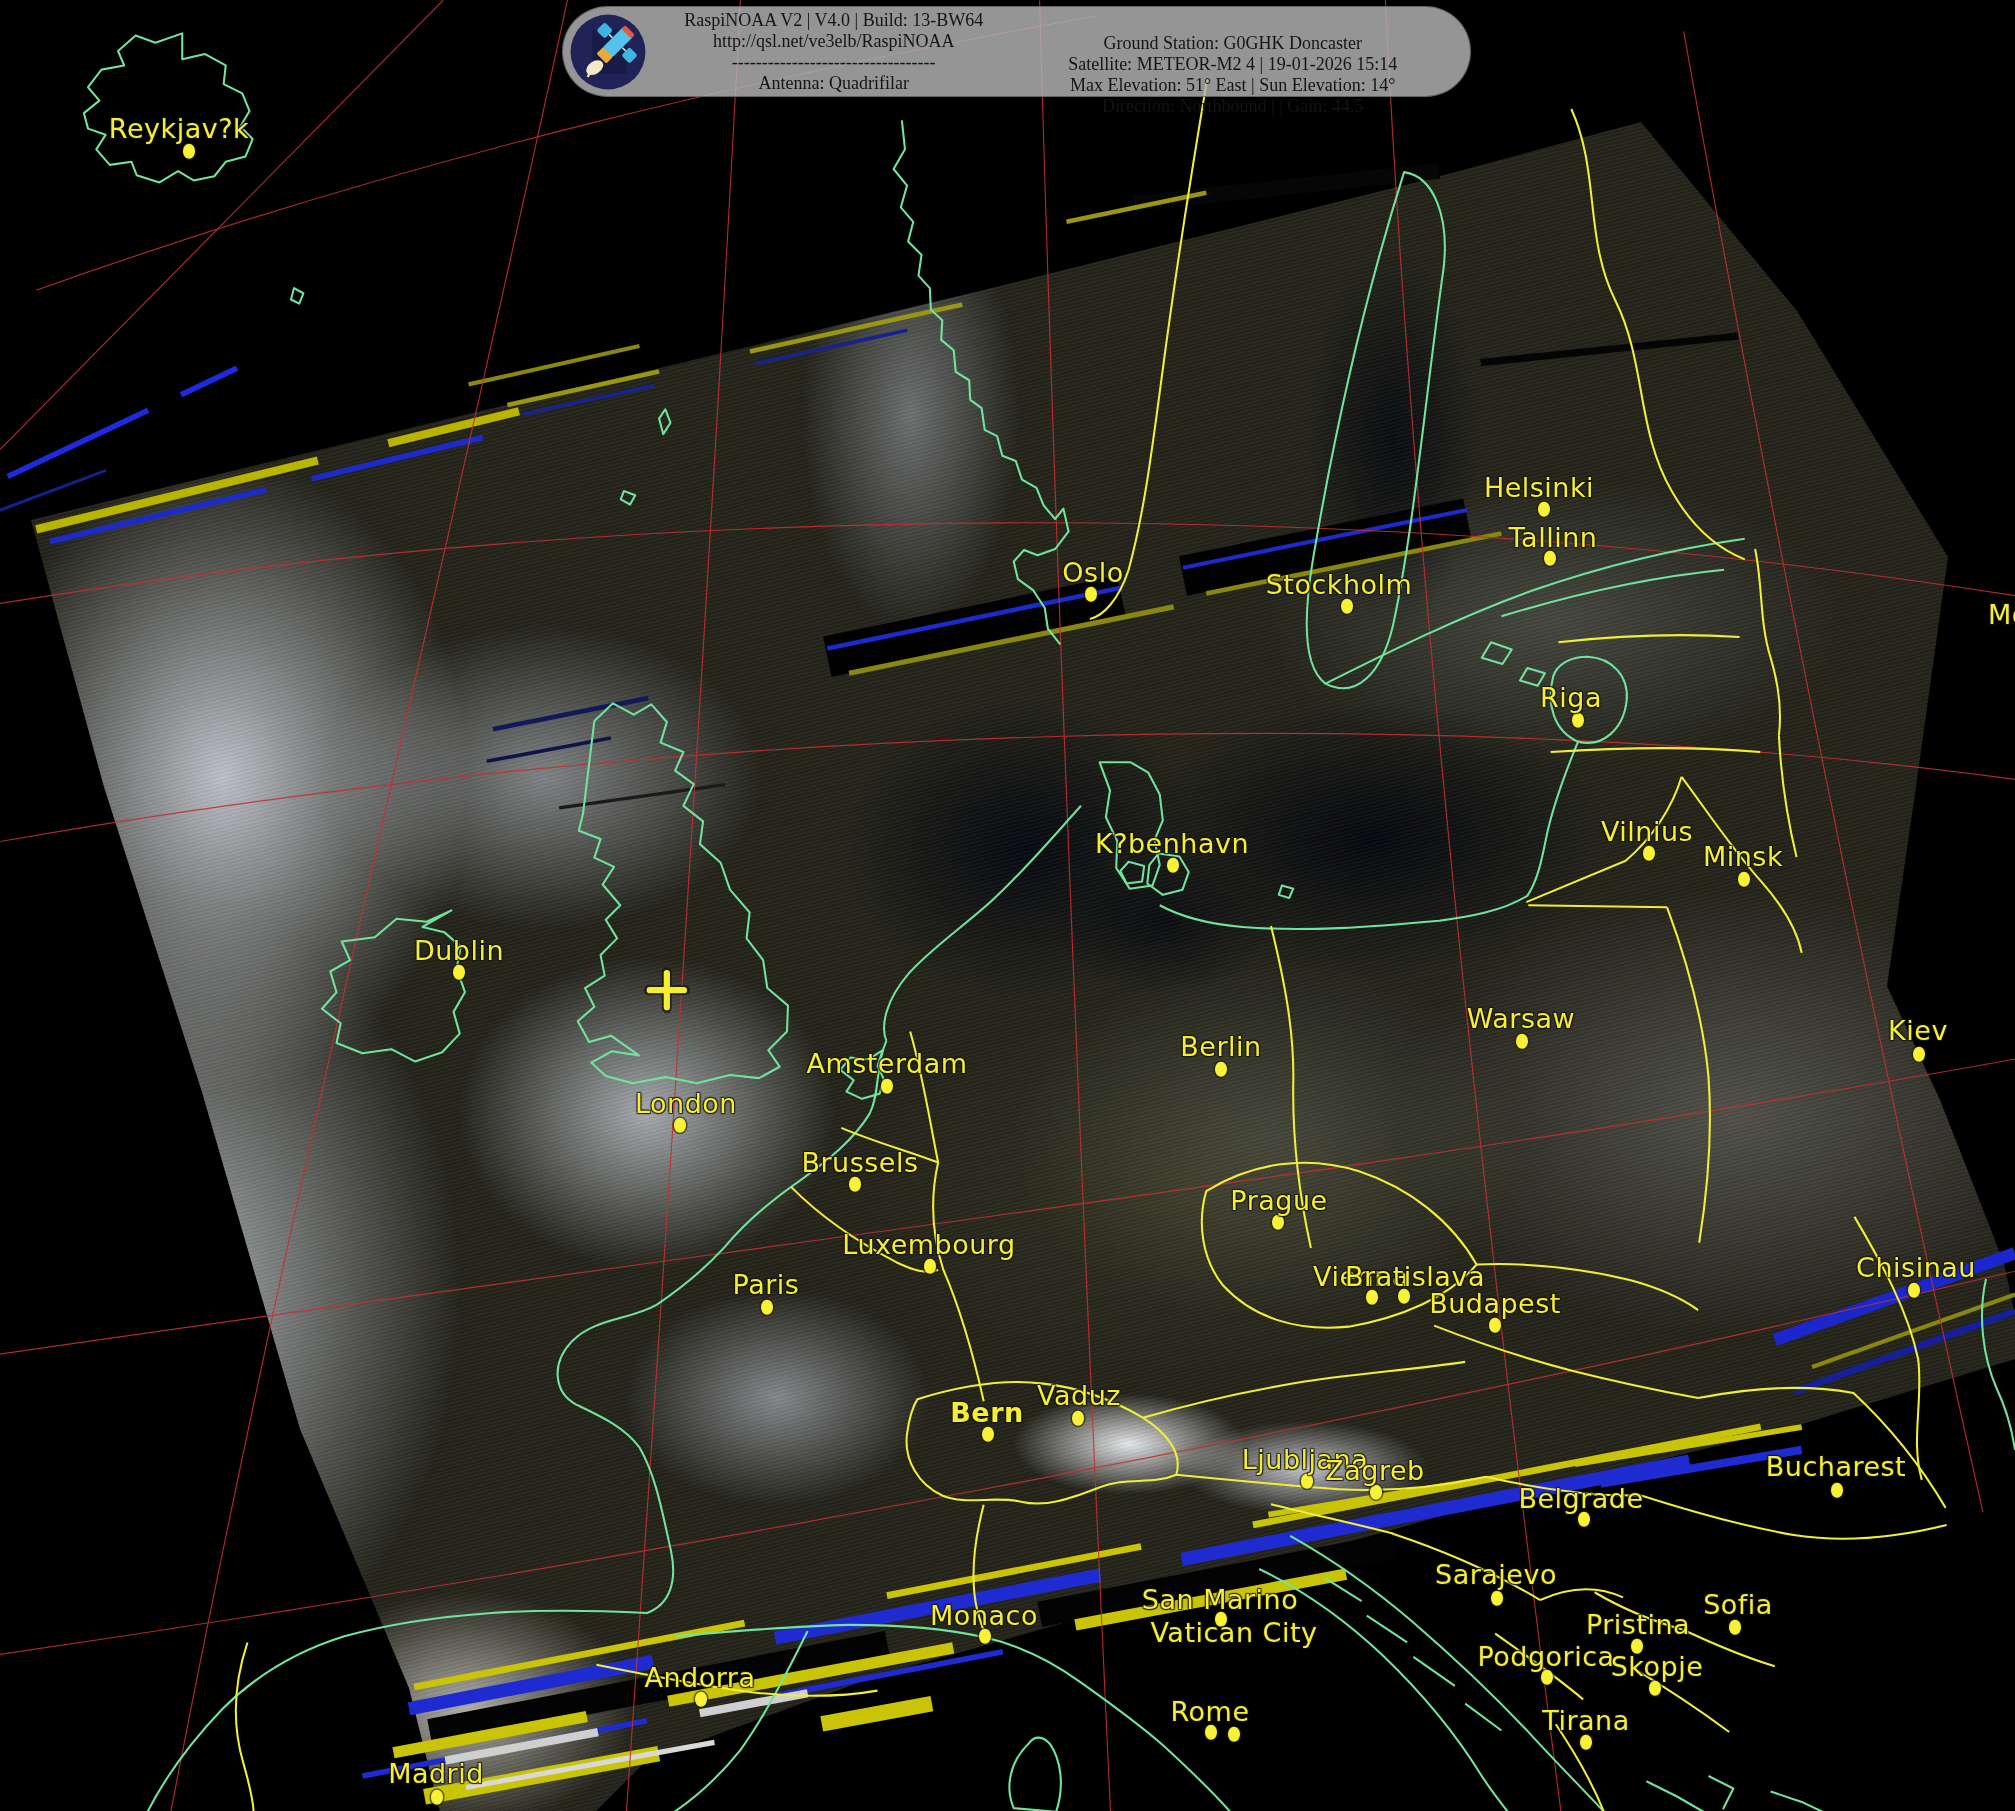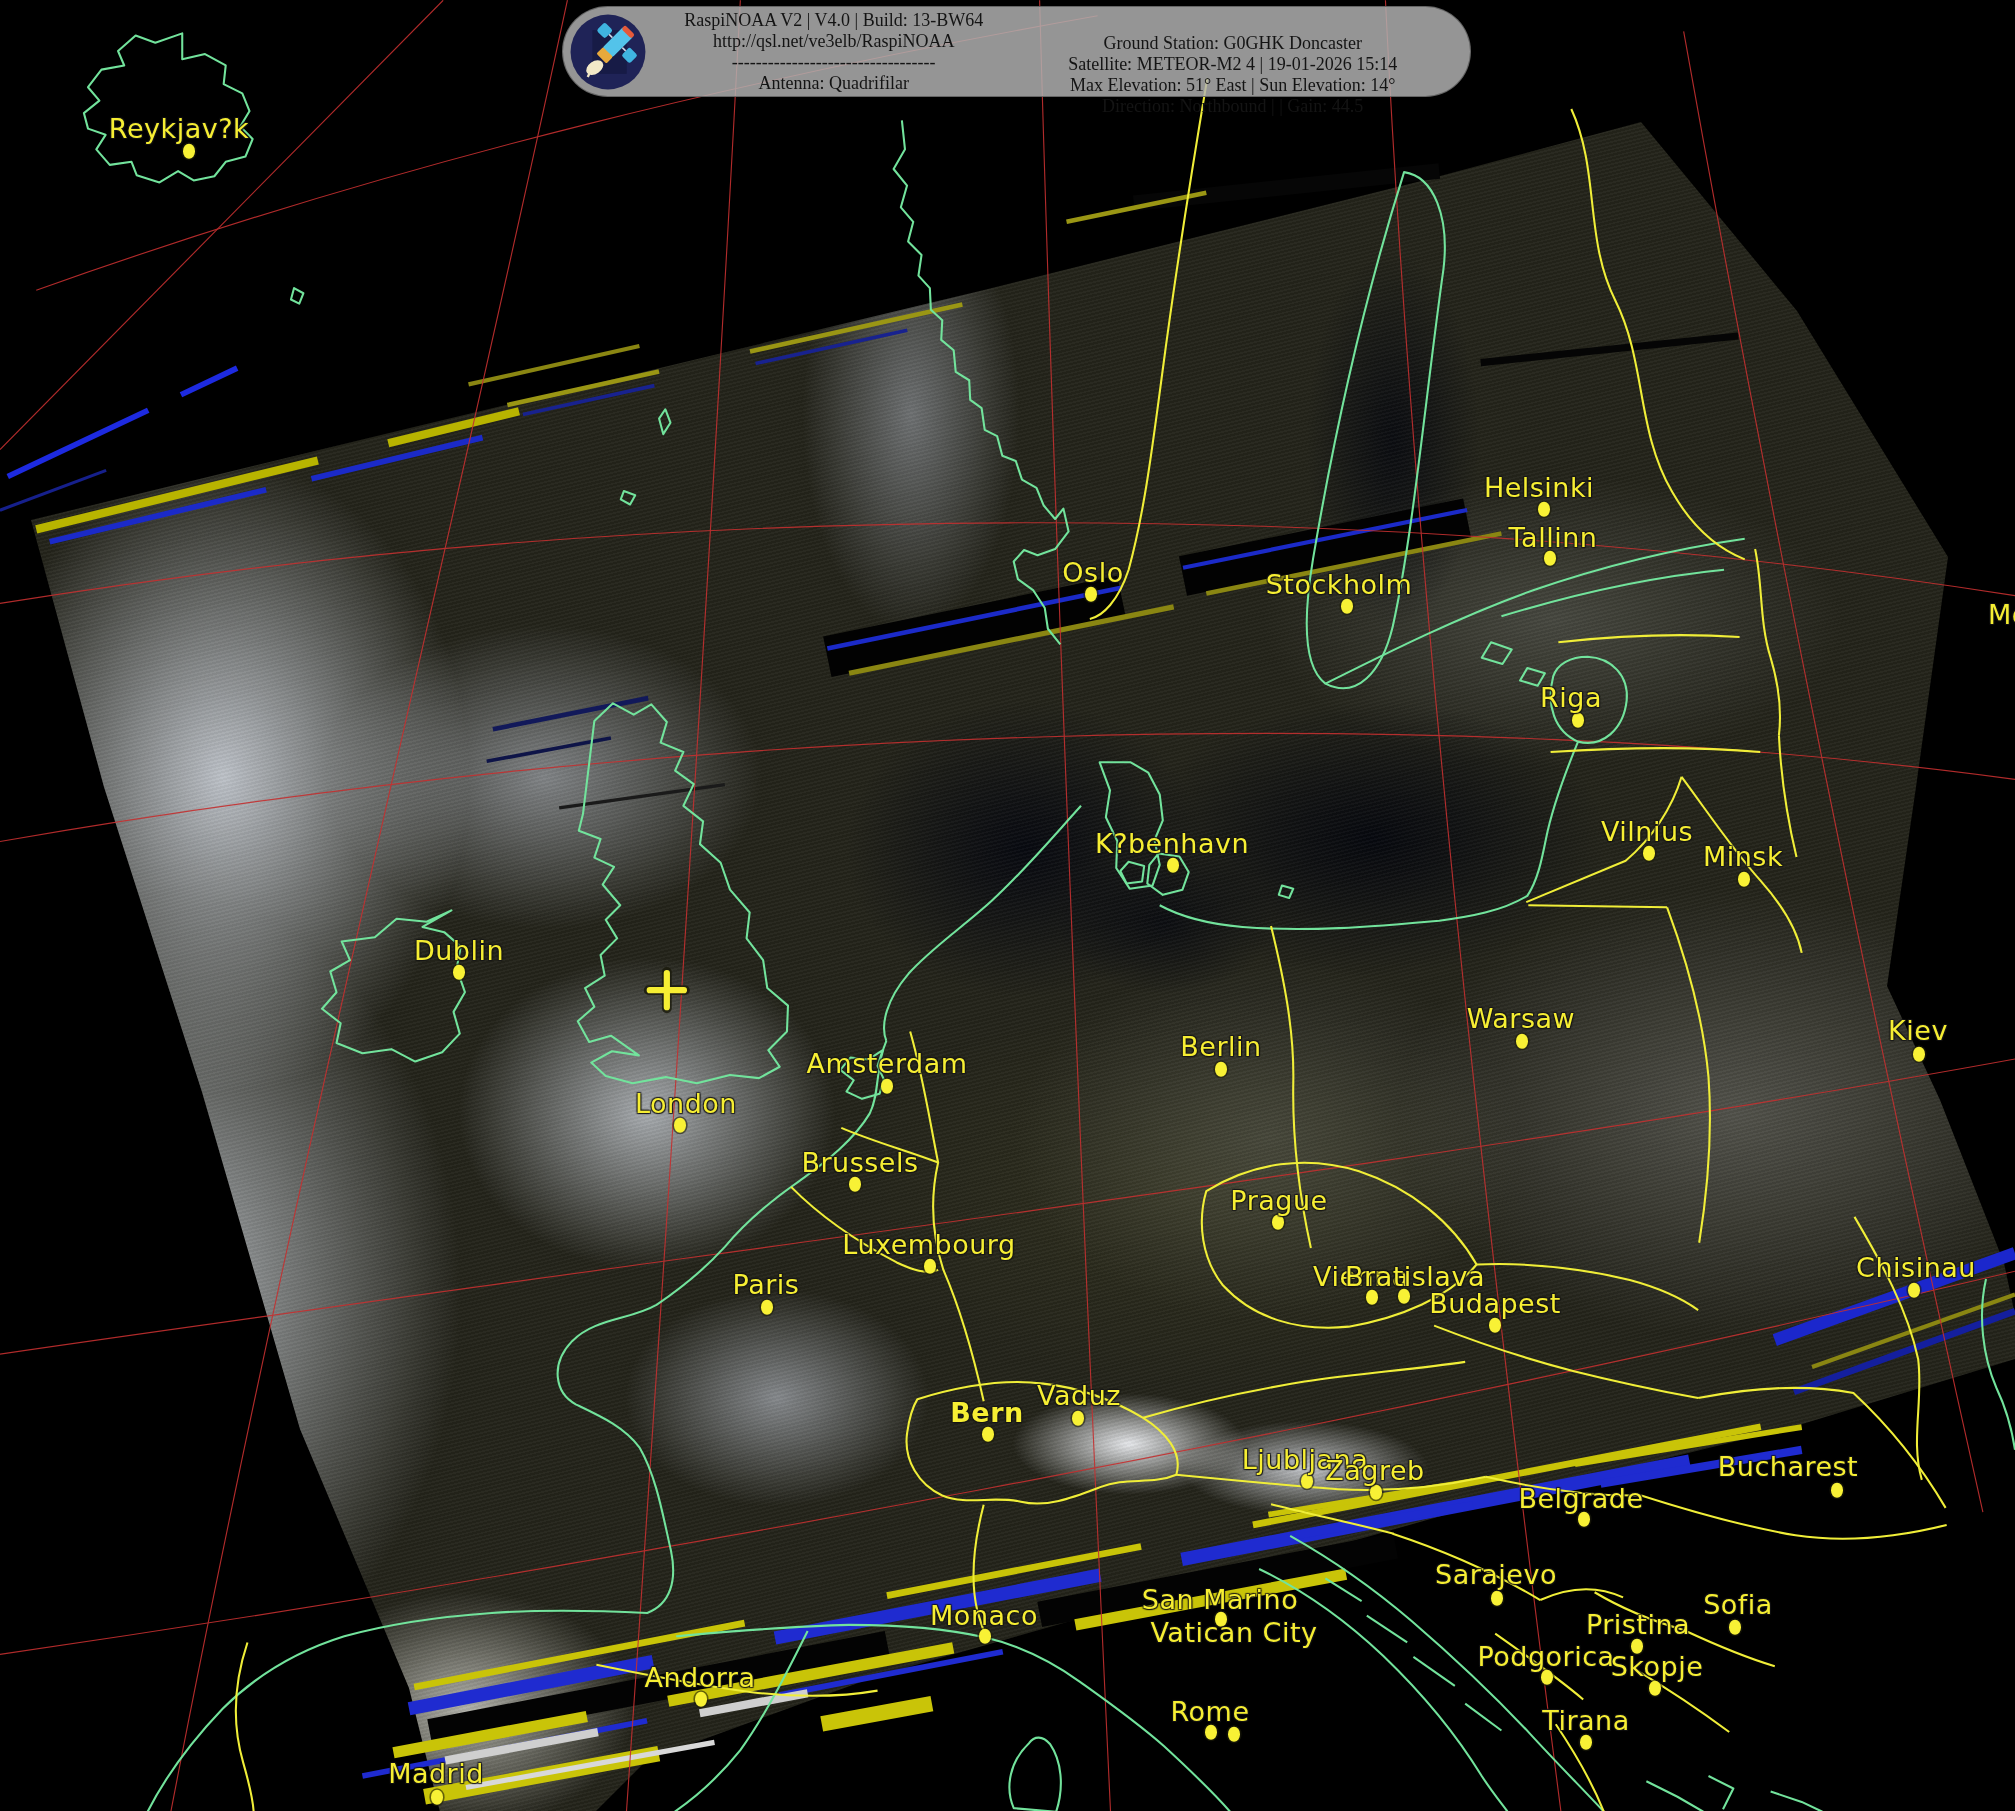--- a/index.html
+++ b/index.html
@@ -265,21 +265,21 @@
       <div class="city-label" style="left: 1916px; top: 1267px;">Chisinau</div>
       <div class="city-dot" title="Bern" style="left: 988px; top: 1434px;"></div>
       <div class="city-label" style="left: 987px; top: 1412px; font-weight: bold;">Bern</div>
       <div class="city-dot" title="Vaduz" style="left: 1078px; top: 1418px;"></div>
       <div class="city-label" style="left: 1079px; top: 1395px;">Vaduz</div>
       <div class="city-dot" title="Ljubljana" style="left: 1307px; top: 1481px;"></div>
       <div class="city-label" style="left: 1305px; top: 1459px;">Ljubljana</div>
       <div class="city-dot" title="Zagreb" style="left: 1376px; top: 1492px;"></div>
       <div class="city-label" style="left: 1375px; top: 1470px;">Zagreb</div>
       <div class="city-dot" title="Bucharest" style="left: 1837px; top: 1490px;"></div>
-      <div class="city-label" style="left: 1788px; top: 1466px;">Bucharest</div>
+      <div class="city-label" style="left: 1836px; top: 1466px;">Bucharest</div>
       <div class="city-dot" title="Belgrade" style="left: 1584px; top: 1519px;"></div>
       <div class="city-label" style="left: 1581px; top: 1498px;">Belgrade</div>
       <div class="city-dot" title="Sarajevo" style="left: 1497px; top: 1598px;"></div>
       <div class="city-label" style="left: 1496px; top: 1574px;">Sarajevo</div>
       <div class="city-dot" title="Monaco" style="left: 985px; top: 1636px;"></div>
       <div class="city-label" style="left: 984px; top: 1615px;">Monaco</div>
       <div class="city-dot" title="San Marino" style="left: 1221px; top: 1619px;"></div>
       <div class="city-label" style="left: 1220px; top: 1599px;">San Marino</div>
       <div class="city-dot" title="Sofia" style="left: 1735px; top: 1627px;"></div>
       <div class="city-label" style="left: 1738px; top: 1604px; text-align: right;">Sofia</div>

